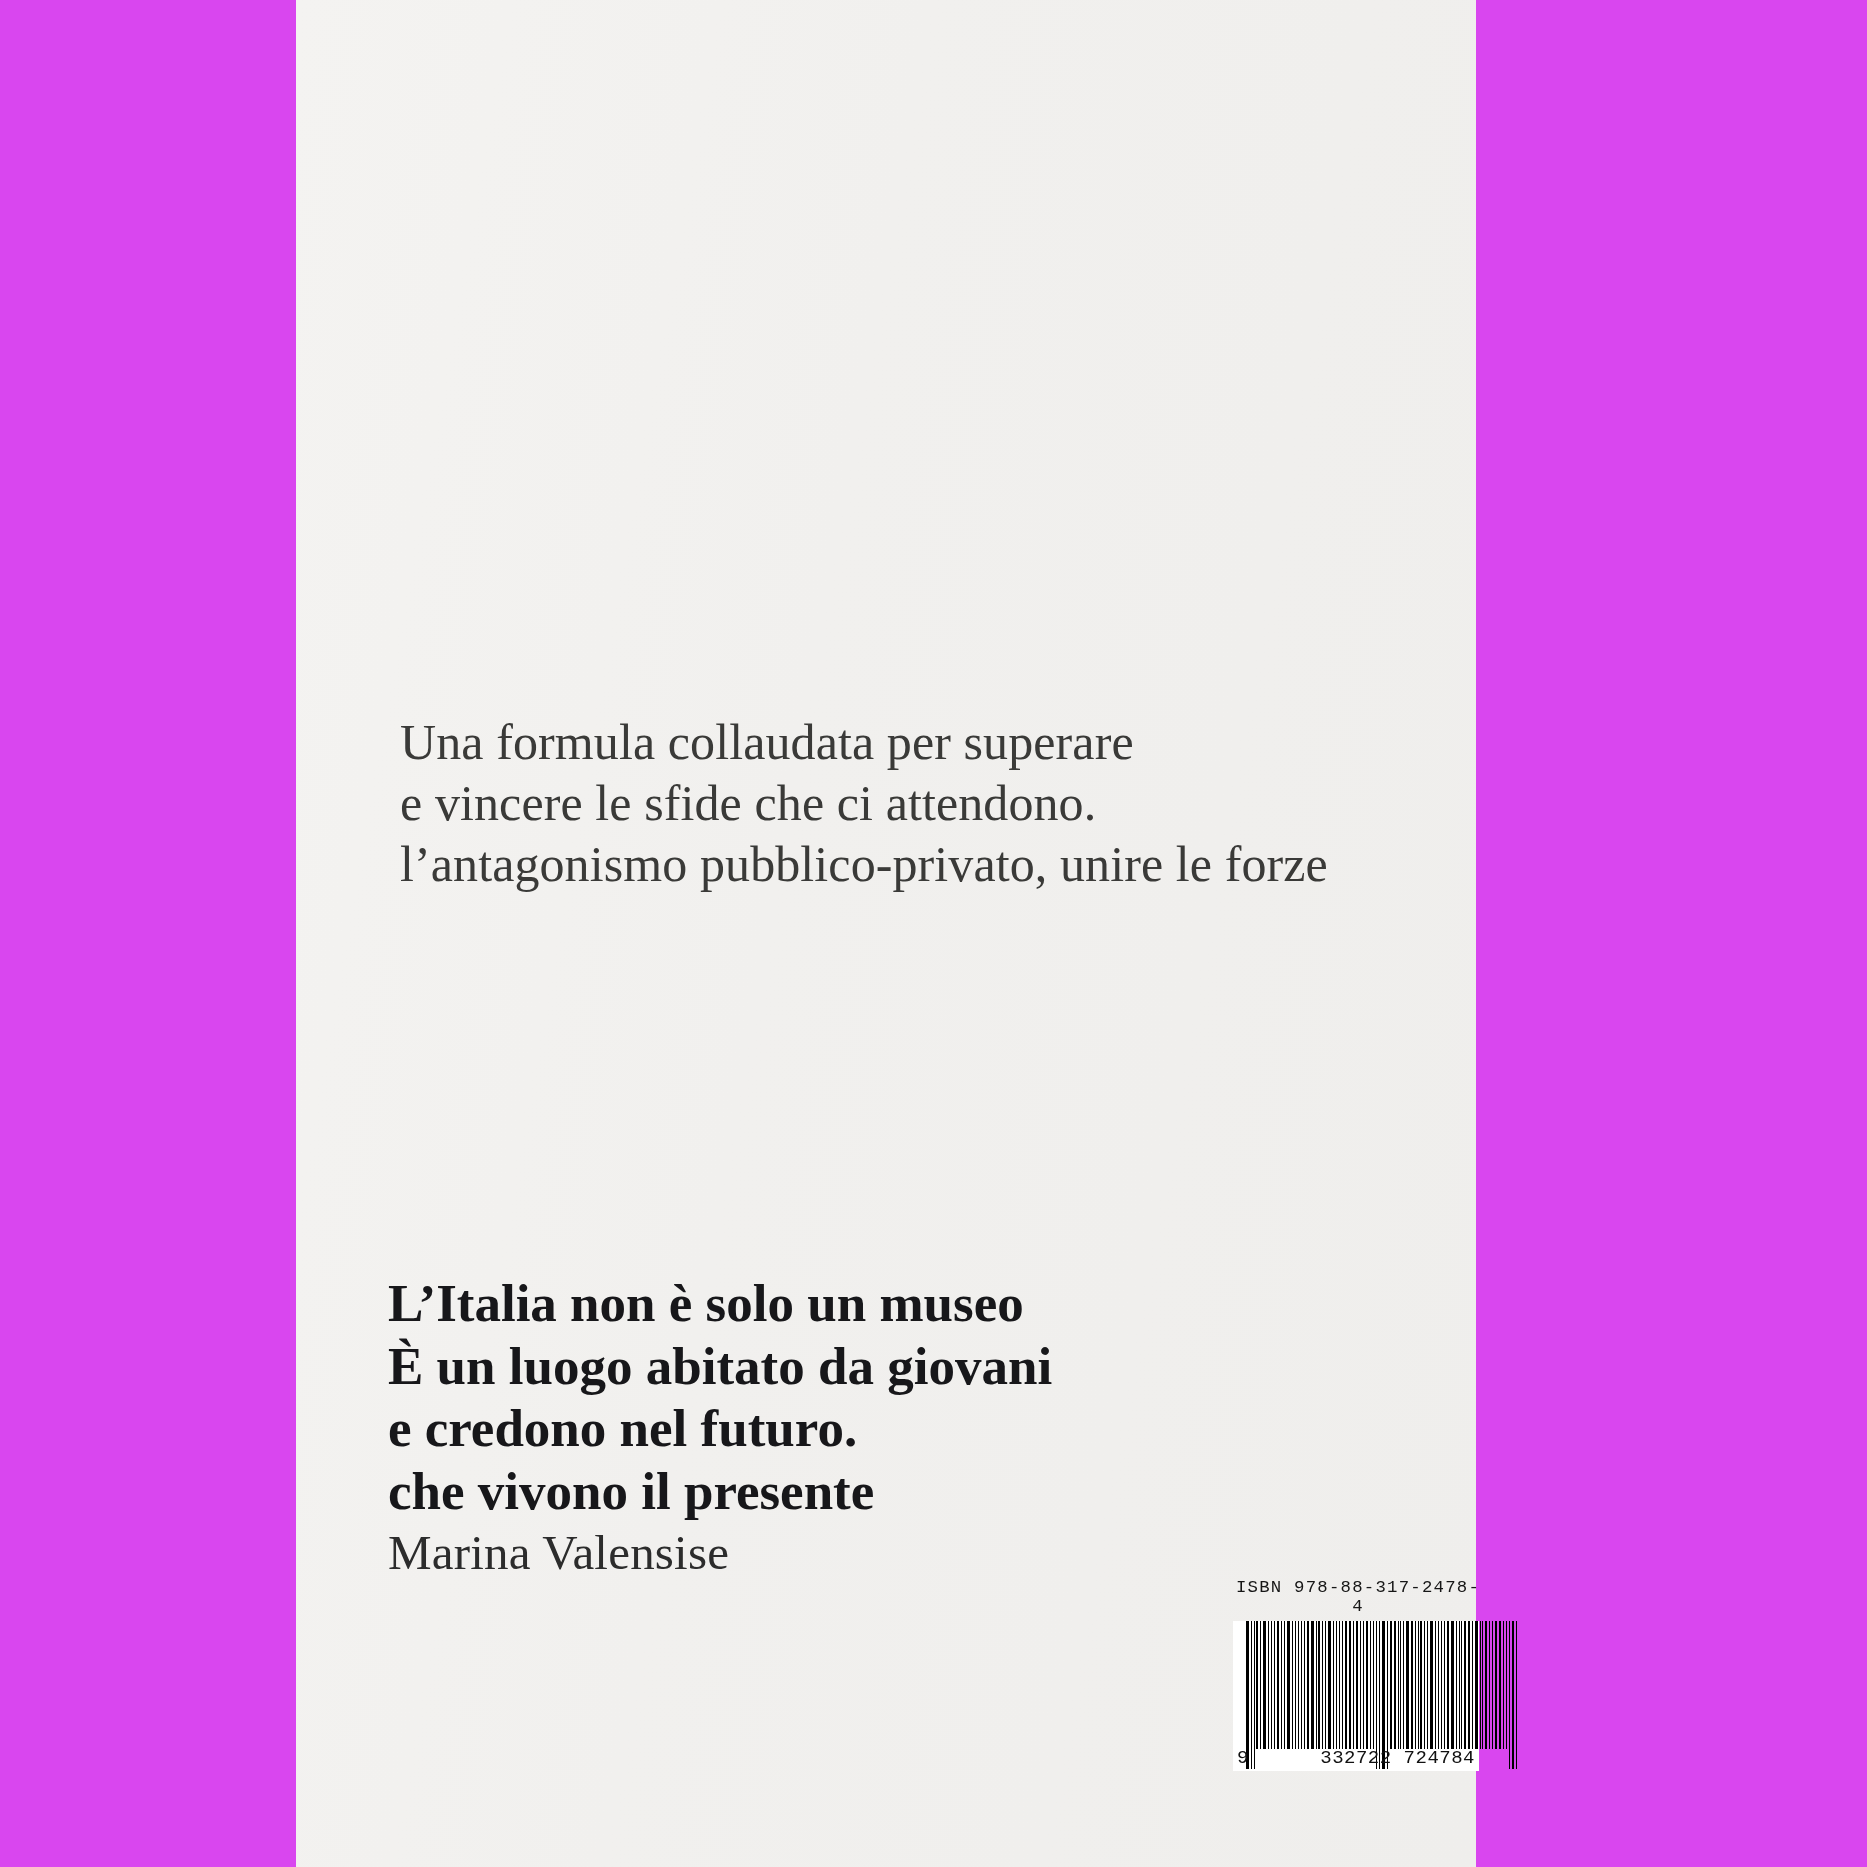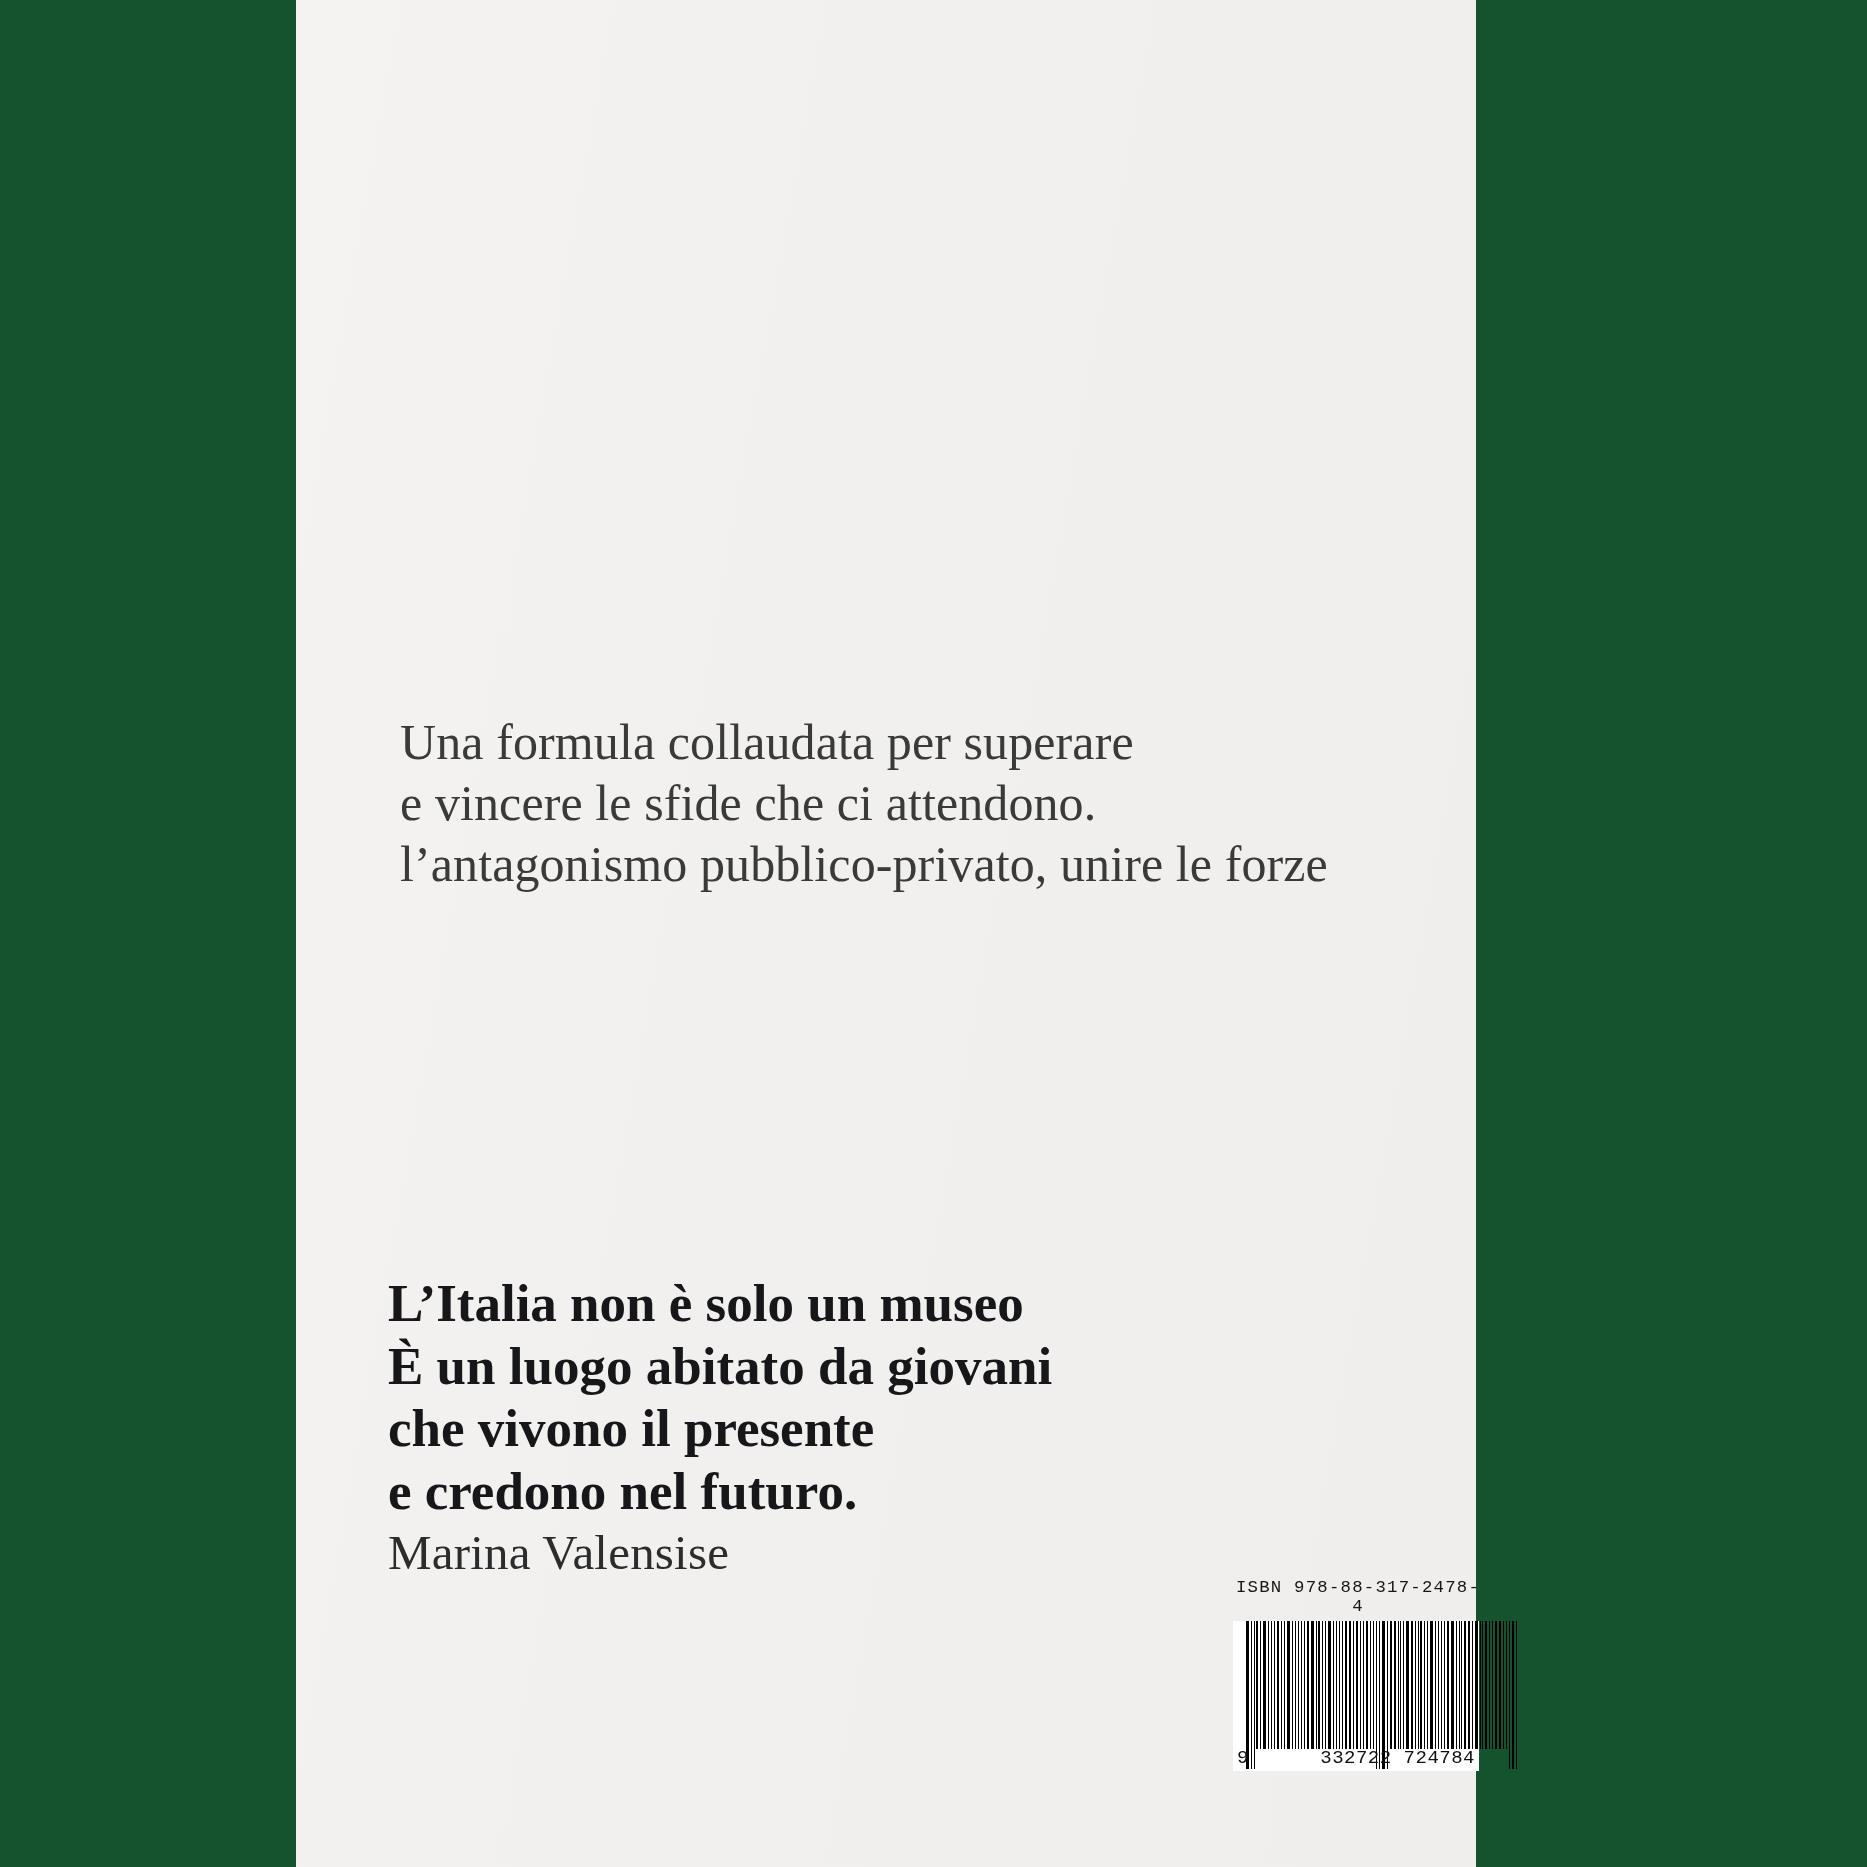--- a/index.html
+++ b/index.html
@@ -10,21 +10,21 @@
   body {
     width: 1867px;
     height: 1867px;
     font-family: "Liberation Sans", sans-serif;
     overflow: hidden;
   }
   .page {
     position: relative;
     width: 1867px;
     height: 1867px;
-    background: #14532d;
+    background: #d946ef;
   }
   
   .cover {
     position: absolute;
     left: 296px;
     top: 0px;
     width: 1180px;
     height: 1867px;
     background: #f2f1ef;
   }
@@ -137,22 +137,22 @@
 
     <div class="blurb">
       <span class="line">Una formula collaudata per superare</span>
       <span class="line">e vincere le sfide che ci attendono.</span>
       <span class="line">l’antagonismo pubblico-privato, unire le forze</span>
     </div>
 
     <div class="quote">
       <span class="line">L’Italia non è solo un museo</span>
       <span class="line">È un luogo abitato da giovani</span>
+      <span class="line">e credono nel futuro.</span>
       <span class="line">che vivono il presente</span>
-      <span class="line">e credono nel futuro.</span>
       <span class="quote-author">Marina Valensise</span>
     </div>
 
     <div class="barcode-block">
       <div class="isbn-text">ISBN 978-88-317-2478-4</div>
       <div class="barcode">
         <div class="bars" id="bars">
             <div class="bar" style="width: 2.7px; height: 148px;"></div>
             <div class="bar" style="width: 0.9px; height: 148px;"></div>
             <div class="bar" style="width: 0.9px; height: 148px;"></div>

